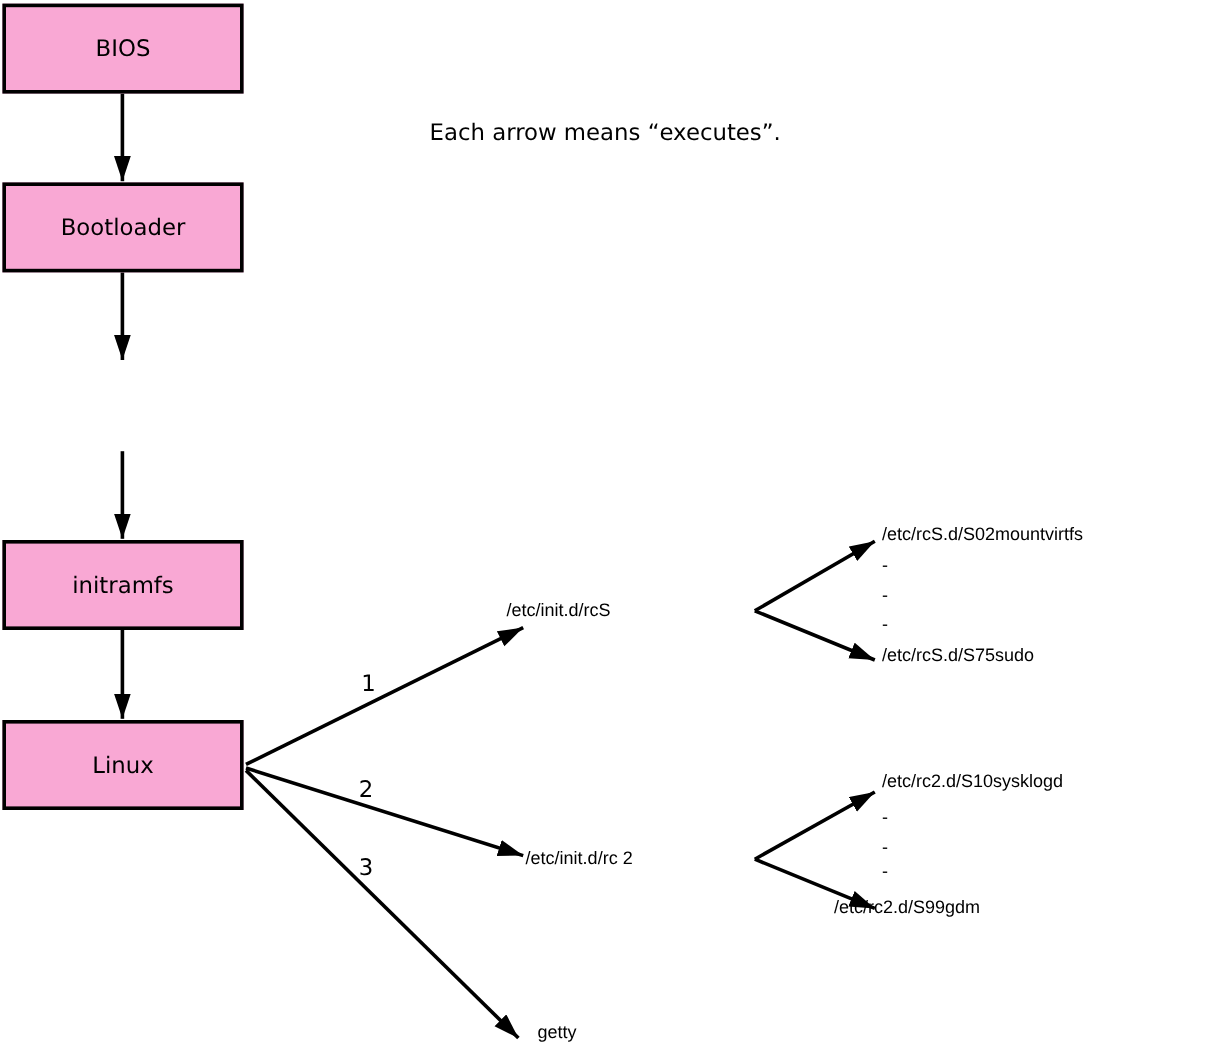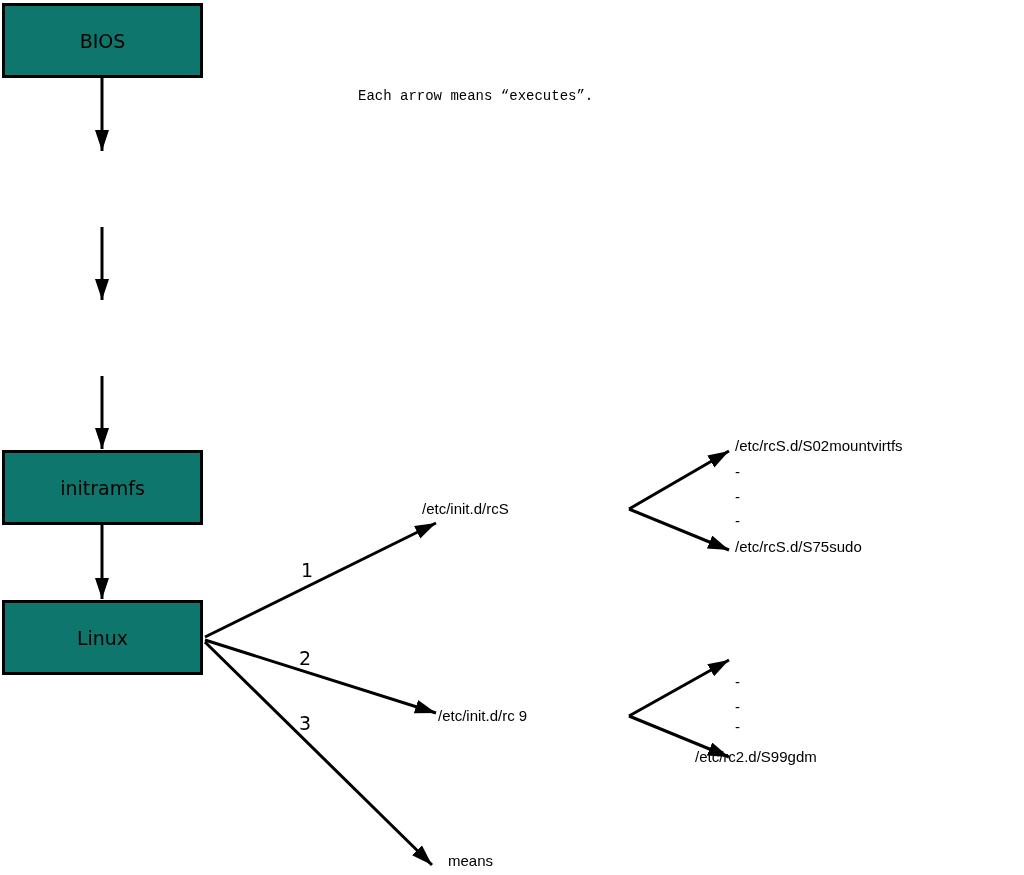--- a/index.html
+++ b/index.html
@@ -13,34 +13,33 @@
     overflow: hidden;
   }
   svg.edges { position: absolute; left: 0; top: 0; }
   .box {
     position: absolute;
     left: 2px;
     width: 201px;
     height: 75px;
     box-sizing: border-box;
     border: 3px solid #000;
-    background: #0f766e;
+    background: #f9a8d4;
     display: flex;
     align-items: center;
     justify-content: center;
     font-size: 19px;
   }
   .note {
     position: absolute;
     left: 358px;
-    top: 85px;
-    font-size: 14px;
+    top: 100px;
+    font-size: 19px;
     line-height: 22px;
     white-space: pre;
-    font-family: Liberation Mono, monospace;
   }
   .num {
     position: absolute;
     font-size: 19px;
     line-height: 22px;
   }
   .mono {
     position: absolute;
     font-family: Liberation Sans, sans-serif;
     font-size: 15px;
@@ -72,41 +71,45 @@
     <line x1="629" y1="509" x2="729" y2="451" stroke="#000" stroke-width="3" marker-end="url(#ah)"></line>
     <line x1="629" y1="509" x2="729" y2="550" stroke="#000" stroke-width="3" marker-end="url(#ah)"></line>
 
     <line x1="629" y1="716" x2="729" y2="660" stroke="#000" stroke-width="3" marker-end="url(#ah)"></line>
     <line x1="629" y1="716" x2="729" y2="757" stroke="#000" stroke-width="3" marker-end="url(#ah)"></line>
   </svg>
 
   <div class="box" style="top:3px">
     <span>BIOS</span>
   </div>
+  <div class="box" style="top:152px">
+    <span>Bootloader</span>
+  </div>
   <div class="box" style="top:450px">
     <span>initramfs</span>
   </div>
   <div class="box" style="top:600px">
     <span>Linux</span>
   </div>
 
   <div class="note">Each arrow means “executes”.</div>
 
   <div class="num" style="left:301px; top:559px">1</div>
   <div class="num" style="left:299px; top:647px">2</div>
   <div class="num" style="left:299px; top:712px">3</div>
 
   <div class="mono" style="left:422px; top:498px">/etc/init.d/rcS</div>
-  <div class="mono" style="left:438px; top:705px">/etc/init.d/rc 9</div>
-  <div class="mono" style="left:448px; top:850px">means</div>
+  <div class="mono" style="left:438px; top:705px">/etc/init.d/rc 2</div>
+  <div class="mono" style="left:448px; top:850px">getty</div>
 
   <div class="mono" style="left:735px; top:435px">/etc/rcS.d/S02mountvirtfs</div>
   <div class="mono" style="left:735px; top:461px">-</div>
   <div class="mono" style="left:735px; top:486px">-</div>
   <div class="mono" style="left:735px; top:510px">-</div>
   <div class="mono" style="left:735px; top:536px">/etc/rcS.d/S75sudo</div>
 
+  <div class="mono" style="left:735px; top:641px">/etc/rc2.d/S10sysklogd</div>
   <div class="mono" style="left:735px; top:671px">-</div>
   <div class="mono" style="left:735px; top:696px">-</div>
   <div class="mono" style="left:735px; top:716px">-</div>
   <div class="mono" style="left:695px; top:746px">/etc/rc2.d/S99gdm</div>
 
 </div>
 
 </body></html>

